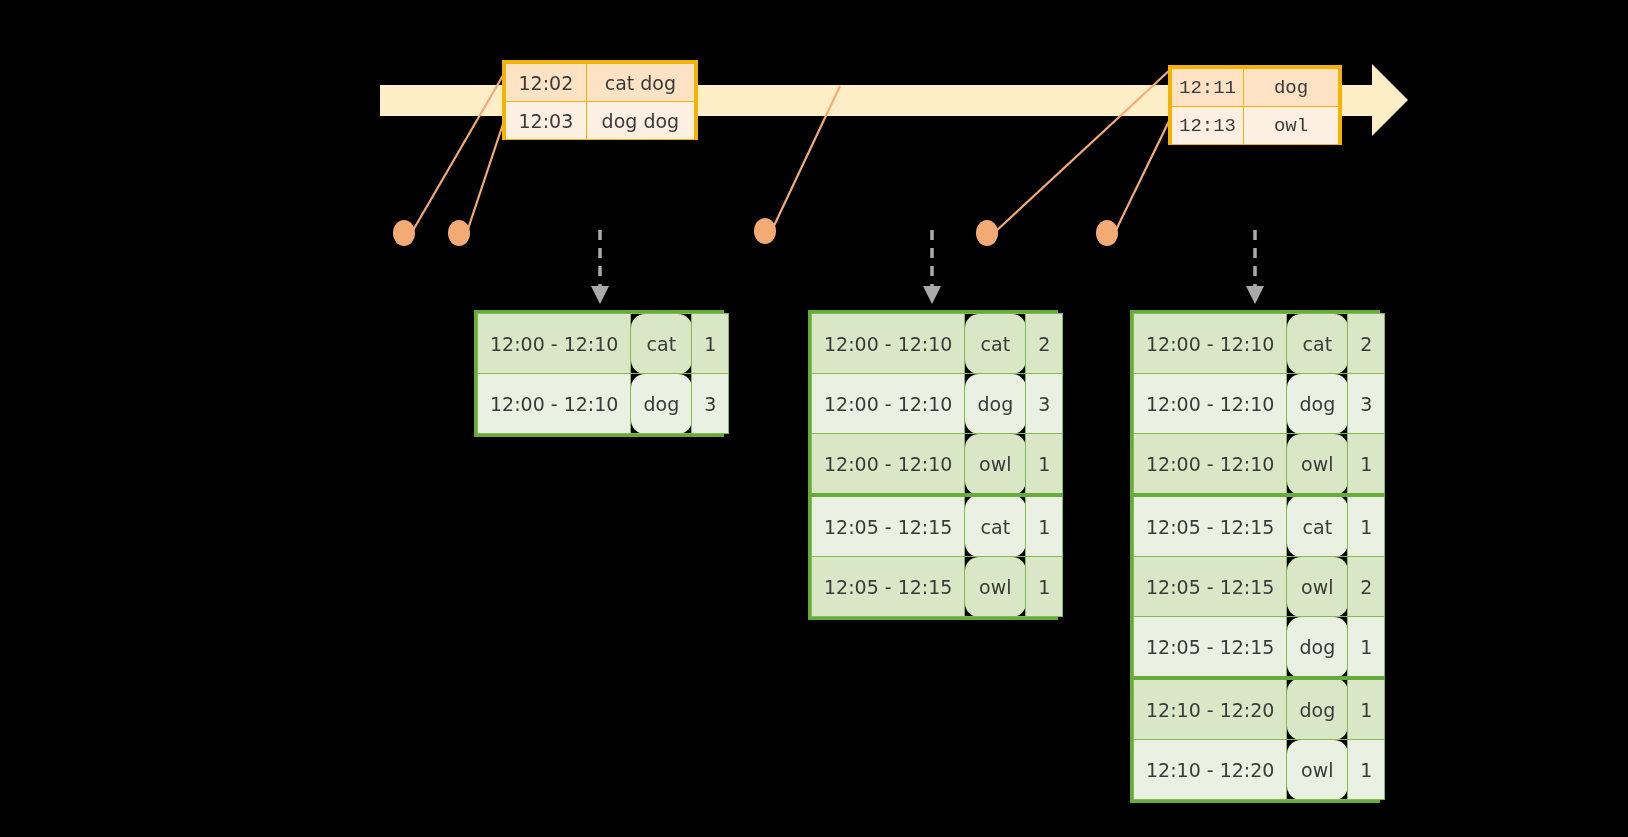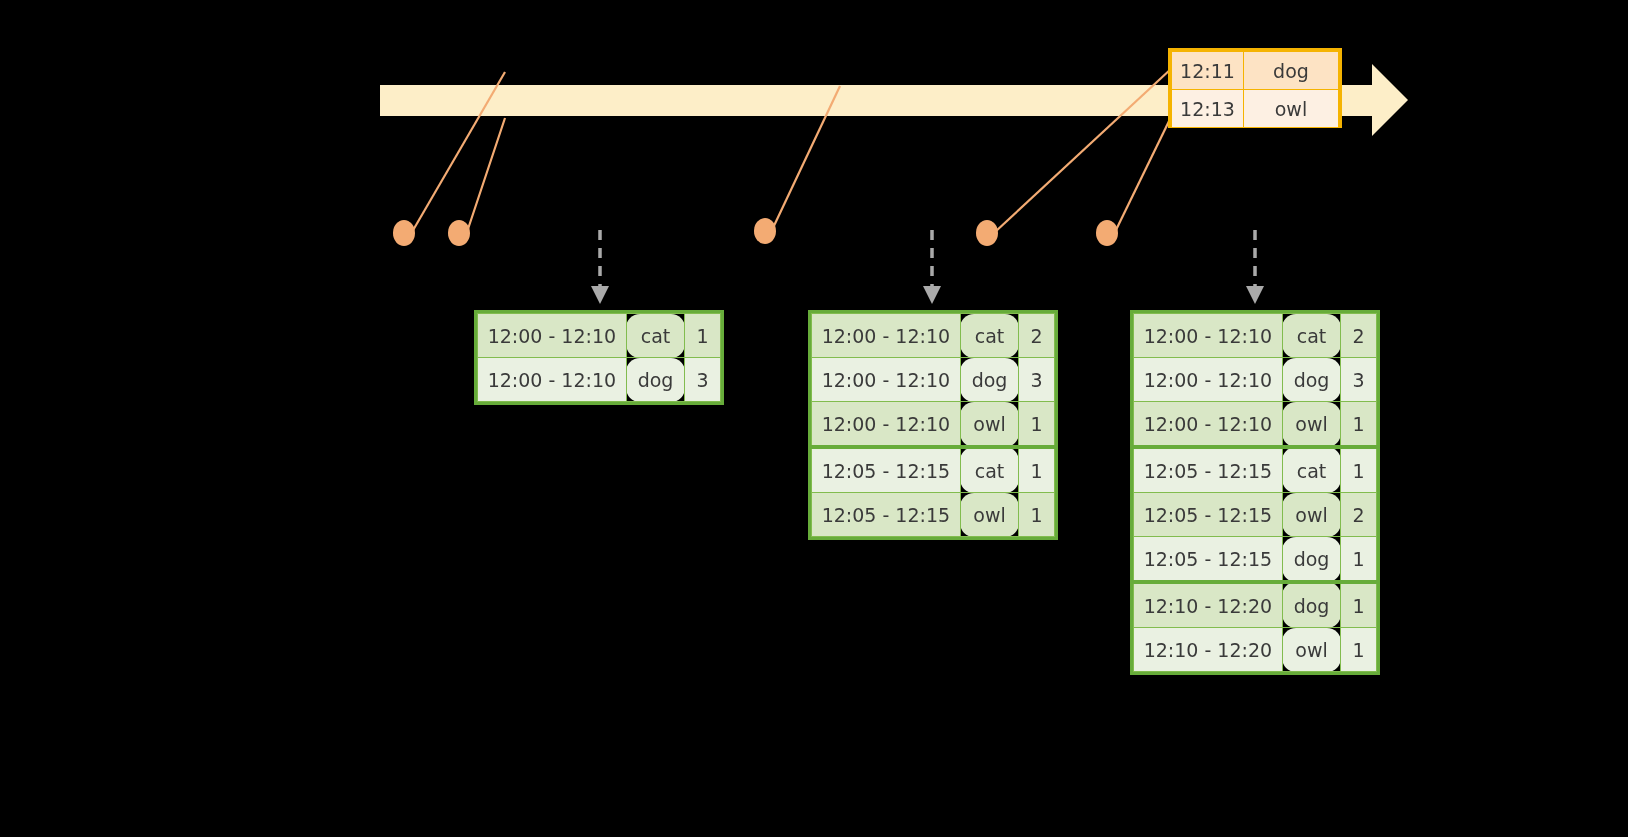--- a/index.html
+++ b/index.html
@@ -21,38 +21,38 @@
   .ev-table table{border-collapse:collapse;width:100%;height:100%;}
   .ev-table td{border:1.5px solid #f5b301;font-size:19px;color:#3a3a3a;
                text-align:center;padding:0;height:37px;white-space:nowrap;}
   .ev-table tr.r0 td{background:#fde3c4;}
   .ev-table tr.r1 td{background:#fdf0e3;}
   .ev-time{width:82px;}
   .ev-val{width:110px;}
 
   #ev1{left:502px;top:60px;width:196px;height:80px;}
   #ev2{left:836px;top:79px;width:196px;height:42px;}
-  #ev3{left:1168px;top:48px;width:174px;height:80px;}
+  #ev3{left:1168px;top:65px;width:174px;height:80px;font-family:Liberation Mono, monospace;}
   #ev3 .ev-time{width:72px;}
   #ev3 .ev-val{width:98px;}
 
   
   .dot{position:absolute;width:22px;height:26px;border-radius:50%;
        background:#f3ab73;}
   .conn{position:absolute;left:0;top:0;width:1628px;height:837px;
         pointer-events:none;}
 
   
   .dashed-arrow{position:absolute;width:26px;height:80px;}
 
   
   .res-table{position:absolute;border:3px solid #67ac3a;box-sizing:border-box;}
   .res-table table{border-collapse:collapse;width:100%;}
   .res-table td{font-size:19px;color:#3a3a3a;text-align:center;
-                padding:4px;height:35px;white-space:nowrap;
+                padding:12px;height:35px;white-space:nowrap;
                 border:1.5px solid #82bc4e;}
   .res-table tr.sh td{background:#d9e7c6;}
   .res-table tr.lt td{background:#eaf1e2;}
   .res-table tr.grp td{border-top:4px solid #67ac3a;}
   .c-win{width:150px;}
   .c-key{width:62px;border-radius:14px;}
   .c-cnt{width:40px;}
 
   #res1{left:474px;top:310px;width:250px;}
   #res2{left:808px;top:310px;width:250px;}
@@ -69,20 +69,34 @@
   <svg class="conn">
     <g stroke="#f3ab73" stroke-width="2.2" fill="none">
       <line x1="412" y1="232" x2="505" y2="72"></line>
       <line x1="467" y1="232" x2="505" y2="118"></line>
       <line x1="772" y1="230" x2="840" y2="86"></line>
       <line x1="995" y1="232" x2="1172" y2="68"></line>
       <line x1="1115" y1="232" x2="1172" y2="115"></line>
     </g>
   </svg>
 
+  <div class="ev-table" id="ev1">
+    <table>
+      <tbody>
+          <tr class="r0">
+        <td class="ev-time">12:02</td>
+        <td class="ev-val">cat dog</td>
+      </tr>
+      <tr class="r1">
+        <td class="ev-time">12:03</td>
+        <td class="ev-val">dog dog</td>
+      </tr>
+    </tbody>
+      </table>
+  </div>
 
 
   <div class="ev-table" id="ev3">
     <table>
       <tbody>
           <tr class="r0">
         <td class="ev-time">12:11</td>
         <td class="ev-val">dog</td>
       </tr>
       <tr class="r1">

